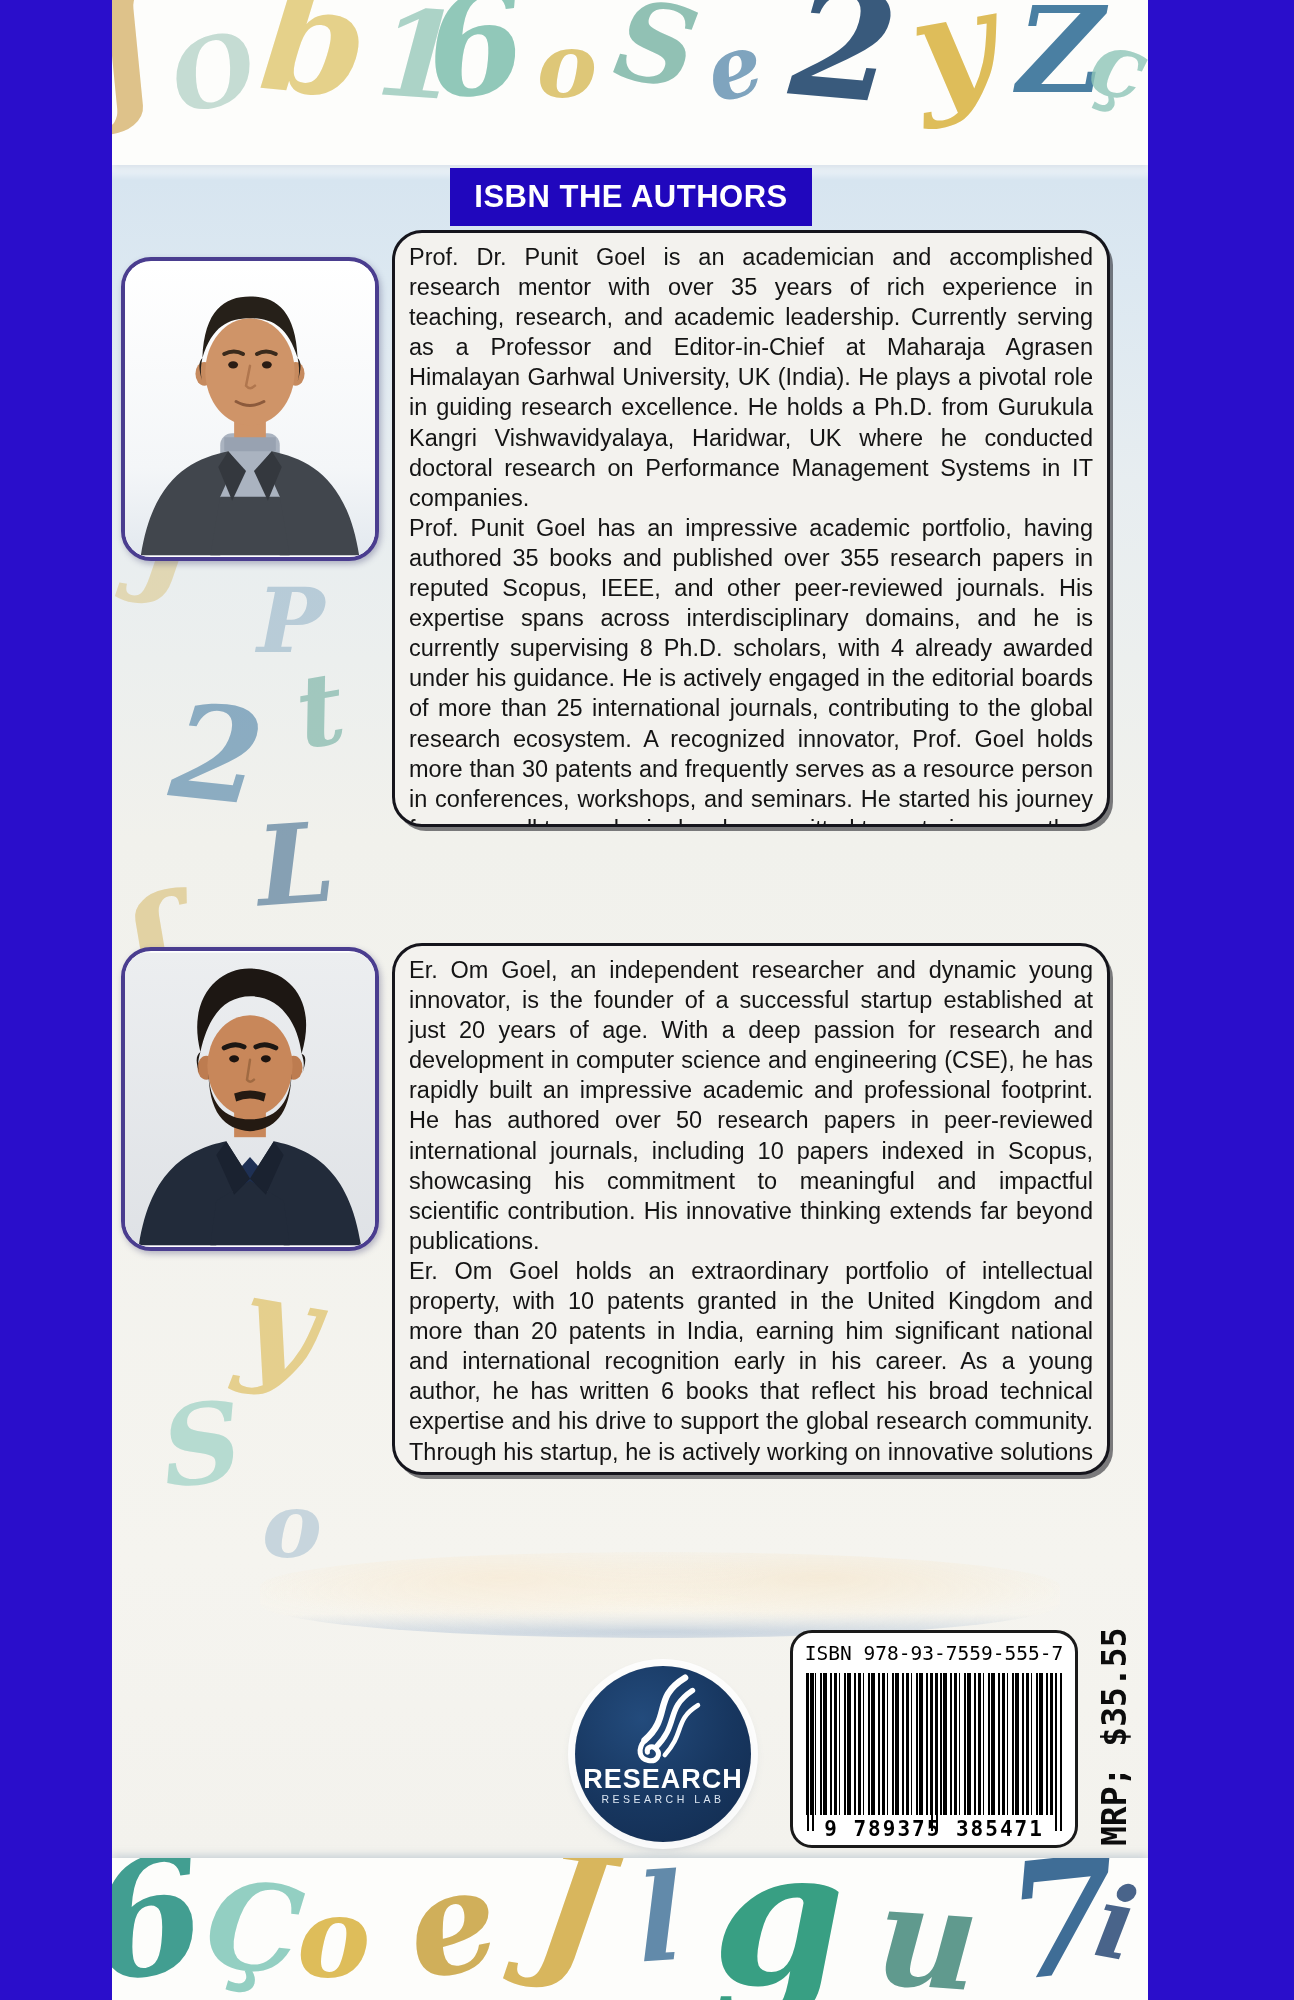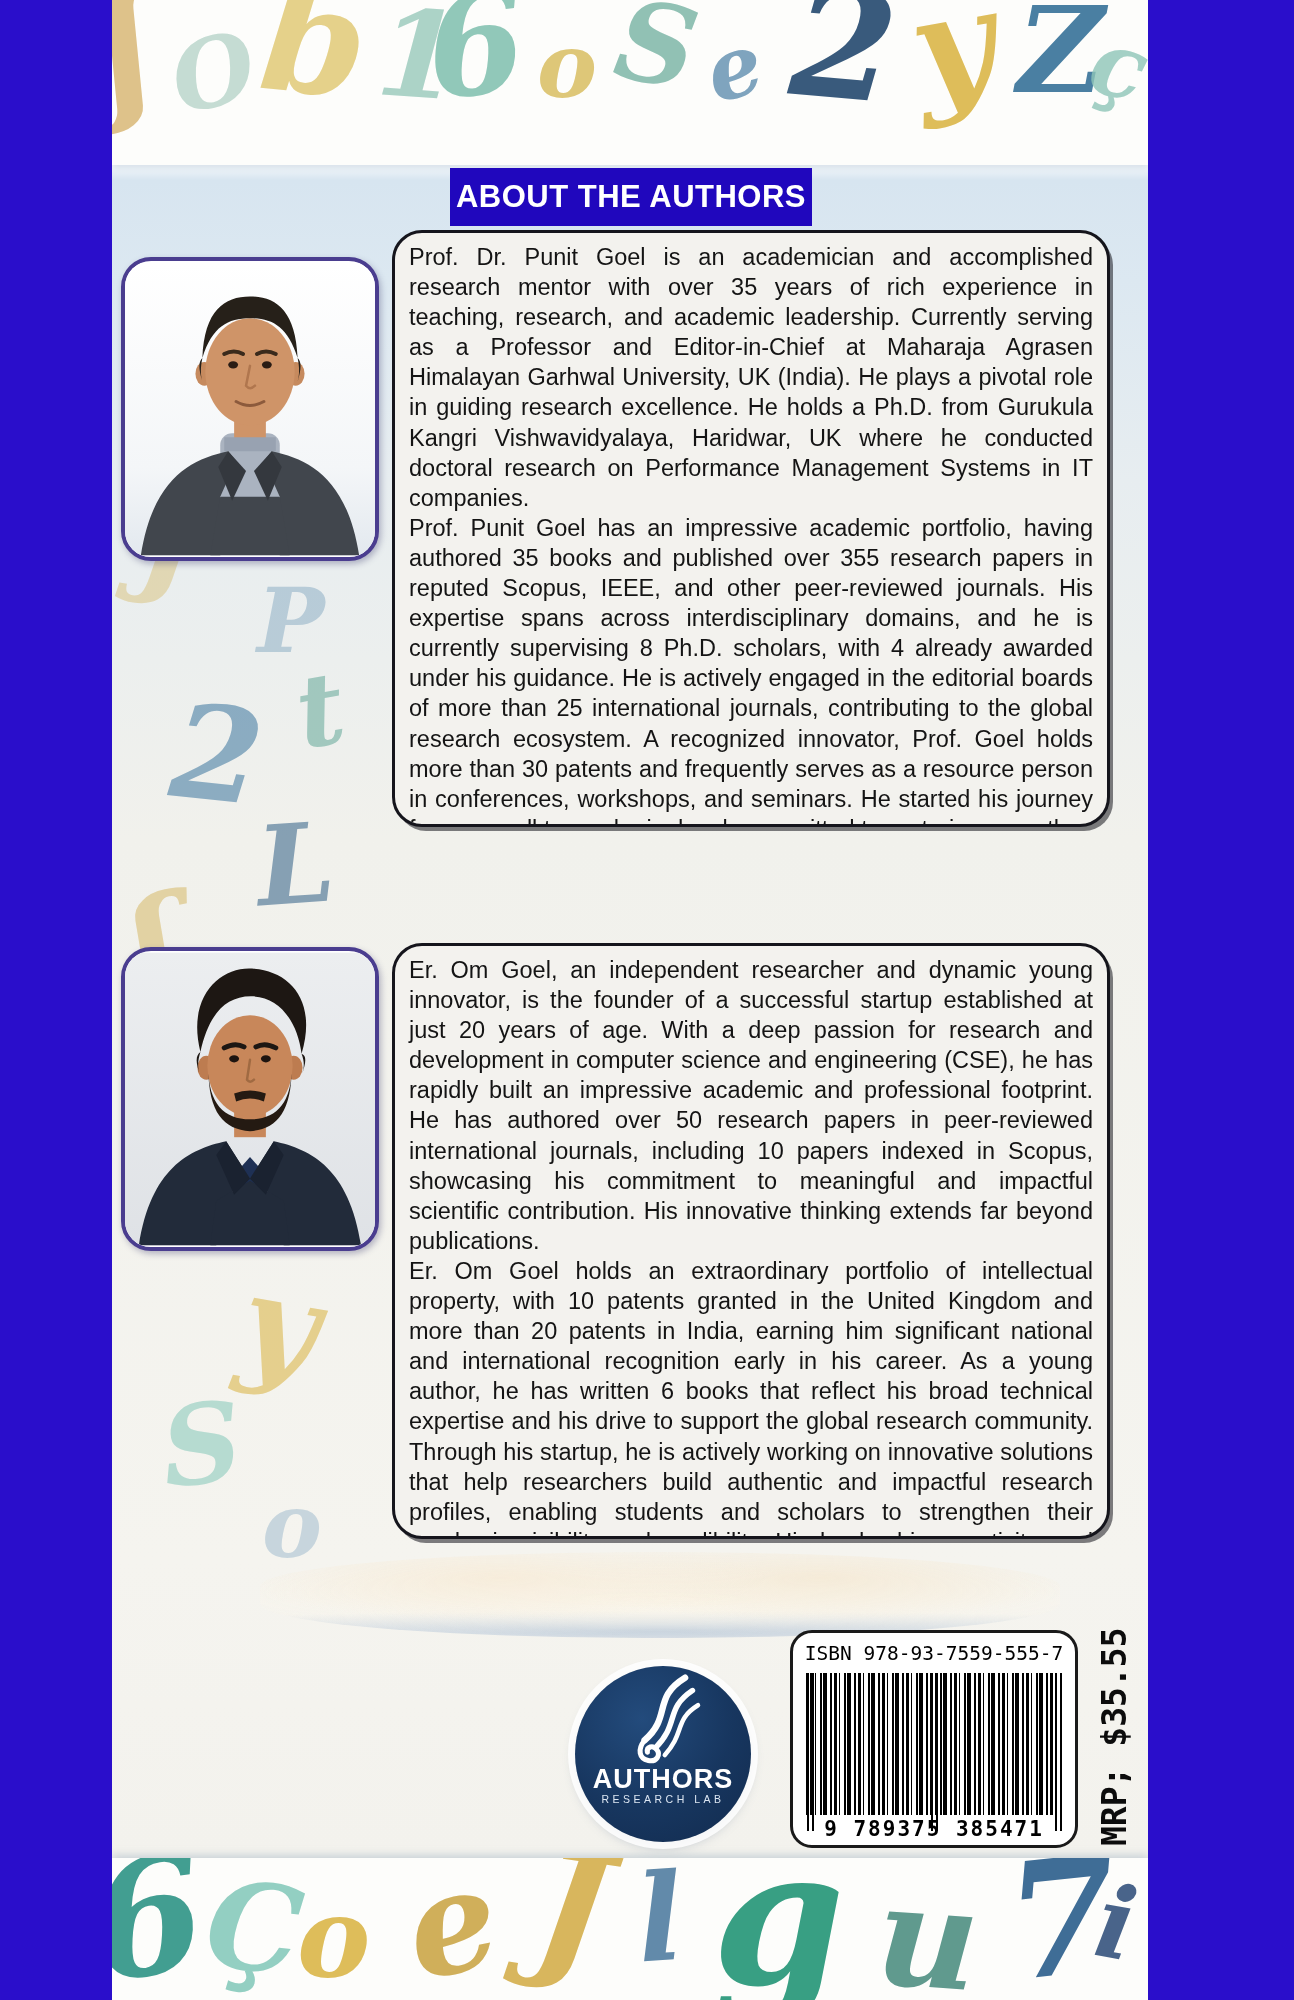--- a/index.html
+++ b/index.html
@@ -29,21 +29,21 @@
     font-weight:bold;font-size:31px;letter-spacing:.5px;white-space:nowrap;
   }
   
   .bio-box{
     position:absolute;left:392px;width:718px;z-index:3;box-sizing:border-box;
     background:#f3f2ee;border:3px solid #15151c;border-radius:30px;
     box-shadow:4px 5px 0 -1px rgba(21,21,30,.55);
     padding:9px 14px;overflow:hidden;
   }
   .bio-box.box1{top:230px;height:597px;}
-  .bio-box.box2{top:943px;height:596px;}
+  .bio-box.box2{top:943px;height:532px;}
   .bio-box p{margin:0;text-align:justify;font-size:23.5px;line-height:30.1px;color:#141414;}
   
   .photo{
     position:absolute;left:121px;width:258px;height:304px;z-index:3;box-sizing:border-box;
     border:4px solid #4a3d8f;border-radius:30px;background:#ffffff;overflow:hidden;
     box-shadow:2px 3px 6px rgba(60,60,110,.35);
   }
   .photo.p1{top:257px;}
   .photo.p2{top:947px;}
   .photo svg{display:block;width:100%;height:100%;}
@@ -138,21 +138,21 @@
       <span class="glyph" style="left: 145px; top: 450px; font-size: 110px; color: rgb(47, 94, 134); opacity: 0.55; transform: rotate(-4deg);">L</span>
       <span class="glyph" style="left: 20px; top: 520px; font-size: 140px; color: rgb(212, 180, 92); opacity: 0.5; transform: rotate(-12deg);">ʃ</span>
       <span class="glyph" style="left: 110px; top: 650px; font-size: 120px; color: rgb(134, 195, 178); opacity: 0.5; transform: rotate(5deg);">6</span>
       <span class="glyph" style="left: 40px; top: 780px; font-size: 100px; color: rgb(201, 162, 63); opacity: 0.5; transform: rotate(-8deg);">e</span>
       <span class="glyph" style="left: 130px; top: 900px; font-size: 130px; color: rgb(217, 178, 63); opacity: 0.55; transform: rotate(10deg);">y</span>
       <span class="glyph" style="left: 50px; top: 1030px; font-size: 110px; color: rgb(121, 196, 180); opacity: 0.5; transform: rotate(-6deg);">S</span>
       <span class="glyph" style="left: 150px; top: 1120px; font-size: 90px; color: rgb(155, 184, 204); opacity: 0.5; transform: rotate(0deg);">o</span>
     </div>
 
   <div class="header-box">
-    <span>ABOUT THE AUTHORS</span>
+    <span>ISBN THE AUTHORS</span>
   </div>
 
   <div class="photo p1">
     <svg viewBox="0 0 252 295">
       <defs>
         <linearGradient id="bg1" x1="0" y1="0" x2="0" y2="1">
           <stop offset="0" stop-color="#ffffff"></stop>
             <stop offset="0.7" stop-color="#f4f6f8"></stop>
             <stop offset="1" stop-color="#e3e9ef"></stop>
         </linearGradient>
@@ -237,21 +237,21 @@
 
   <div class="logo">
     <svg viewBox="0 0 100 104">
       <g fill="none" stroke="#ffffff" stroke-linecap="round">
         <path d="M74 6 C38 28 60 48 30 74" stroke-width="7"></path>
         <path d="M82 20 C52 40 68 56 42 82" stroke-width="6"></path>
         <path d="M88 36 C62 52 74 66 52 90" stroke-width="5"></path>
         <path d="M30 74 C22 84 24 94 34 96 C43 98 48 90 43 84 C39 79 32 81 33 87" stroke-width="5.5"></path>
       </g>
     </svg>
-    <div class="wordmark">AUTHORS</div>
+    <div class="wordmark">RESEARCH</div>
     <div class="tagline">RESEARCH LAB</div>
   </div>
 
   <div class="barcode-box">
     <div class="isbn-text">ISBN 978-93-7559-555-7</div>
     <div class="bars"></div>
     <div class="guard g1"></div>
     <div class="guard g2"></div>
     <div class="guard g3"></div>
     <div class="guard g4"></div>

